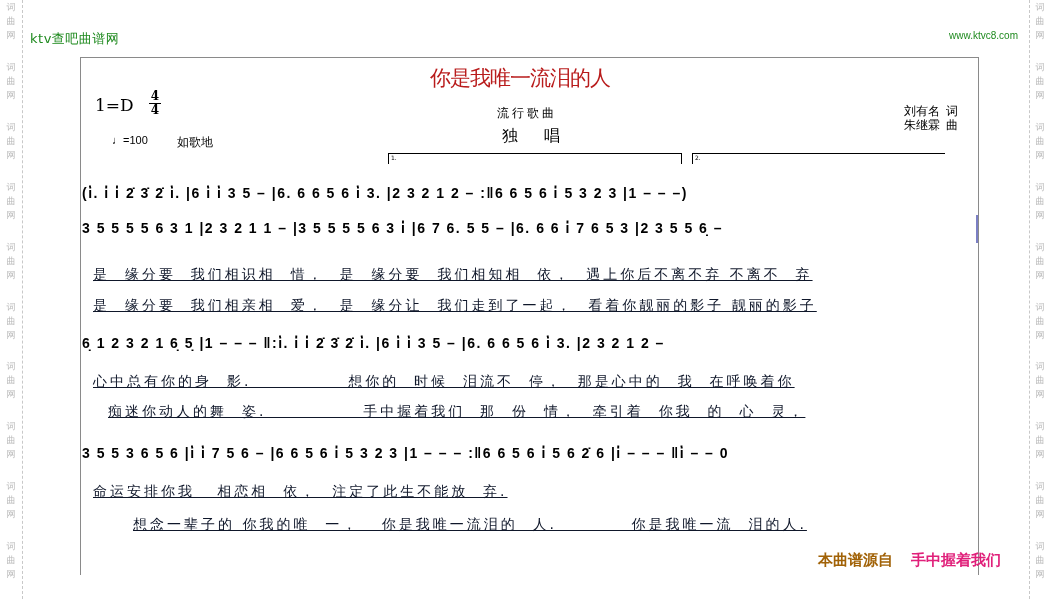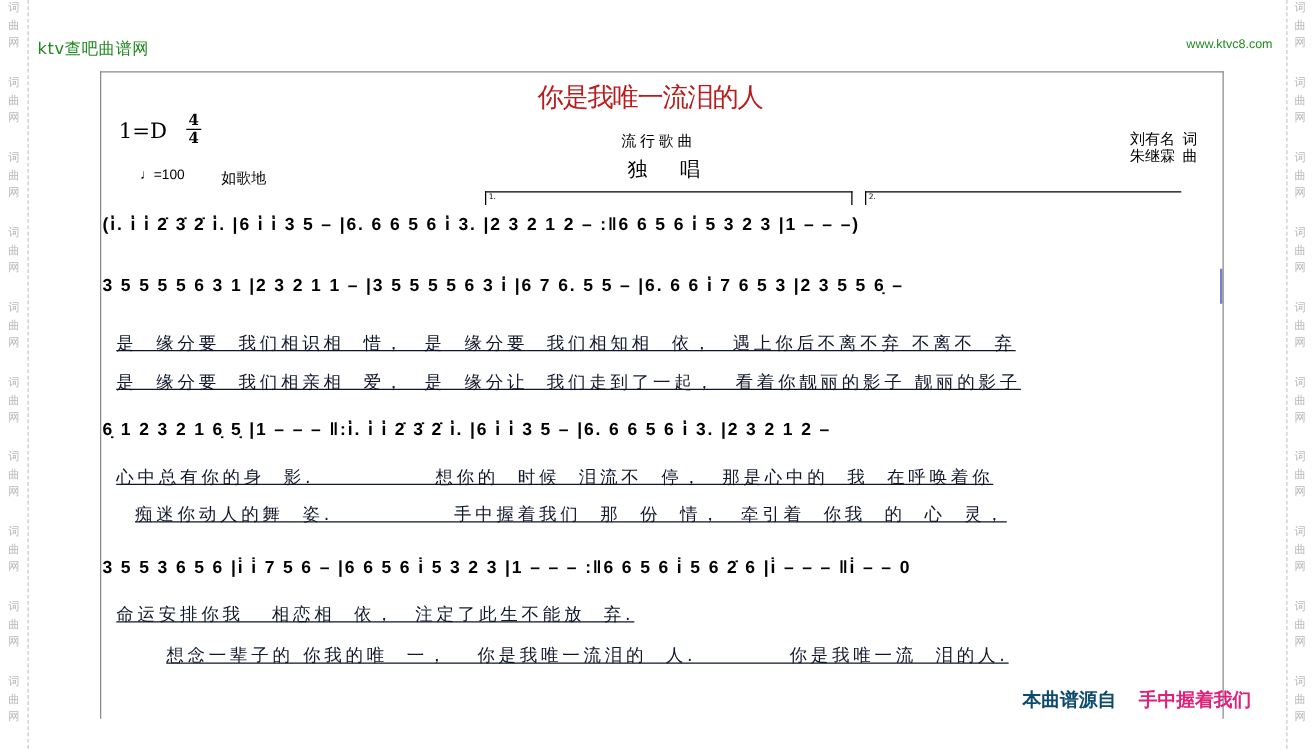--- a/index.html
+++ b/index.html
@@ -57,21 +57,21 @@
   .line {
     position: absolute; left: 82px; height: 24px; white-space: nowrap;
     font-family: "Liberation Sans", sans-serif; font-weight: bold; font-size: 14px;
   }
   .lyric {
     position: absolute; left: 93px; white-space: nowrap; font-size: 14px; letter-spacing: 0px;
     font-family: "DejaVu Sans", sans-serif; color: #0f172a; text-decoration: underline;
   }
 
   .credit-footer { position: absolute; left: 818px; top: 551px; font-size: 15px; font-weight: bold; }
-  .credit-footer .src { color: #0c4a6e; }
+  .credit-footer .src { color: #a16207; }
   .credit-footer .brand { color: #e0207a; margin-left: 18px; }
   .cursor-mark { position: absolute; left: 976px; top: 215px; width: 2px; height: 28px; background: #7b7fc4; }
 </style>
 </head>
 <body>
 
 <div class="side-strip left" id="wm-left">
     <div class="wm-group">
       <span>词</span>
       <span>曲</span>
@@ -196,21 +196,21 @@
   <div>4</div>
   <div class="bar">4</div>
 </div>
 <div class="tempo">♩=100</div>
 <div class="style">如歌地</div>
 
 <div class="volta one">1.</div>
 <div class="volta two">2.</div>
 
 <div id="notation">
-    <div class="line" style="top: 171px; letter-spacing: 1.5px;">(i̇. i̇ i̇ 2̇  3̇ 2̇ i̇.  |6 i̇  i̇ 3  5  –  |6. 6  6 5  6 i̇ 3.  |2 3  2 1  2  –  :‖6 6 5 6 i̇  5 3  2 3 |1  –  –  –)</div>
+    <div class="line" style="top: 185px; letter-spacing: 1.5px;">(i̇. i̇ i̇ 2̇  3̇ 2̇ i̇.  |6 i̇  i̇ 3  5  –  |6. 6  6 5  6 i̇ 3.  |2 3  2 1  2  –  :‖6 6 5 6 i̇  5 3  2 3 |1  –  –  –)</div>
     <div class="line" style="top: 220px; letter-spacing: 1.5px;">3 5  5 5  5 6  3  1 |2 3  2 1  1  –  |3 5  5 5  5 6  3  i̇ |6 7  6. 5  5  –  |6. 6  6 i̇  7 6  5 3 |2 3  5 5  6̣  –</div>
     <div class="line" style="top: 335px; letter-spacing: 1.5px;">6̣ 1  2 3  2 1  6̣ 5̣ |1  –  –  –  ‖:i̇. i̇  i̇ 2̇  3̇ 2̇ i̇.  |6 i̇  i̇ 3  5  –  |6. 6  6 5  6 i̇ 3.  |2 3  2 1  2  –</div>
     <div class="line" style="top: 445px; letter-spacing: 1.5px;">3 5  5 3  6 5  6 |i̇ i̇  7 5  6  –  |6 6 5  6 i̇  5 3  2 3 |1  –  –  –  :‖6 6 5  6 i̇  5 6  2̇ 6 |i̇  –  –  –  ‖i̇  –  –  0</div>
   </div>
 <div id="lyrics">
     <div class="lyric" style="top: 266px; white-space: pre; letter-spacing: 3px;">是  缘分要  我们相识相  惜，  是  缘分要  我们相知相  依，  遇上你后不离不弃 不离不  弃</div>
     <div class="lyric" style="top: 297px; white-space: pre; letter-spacing: 3px;">是  缘分要  我们相亲相  爱，  是  缘分让  我们走到了一起，  看着你靓丽的影子 靓丽的影子</div>
     <div class="lyric" style="top: 373px; white-space: pre; letter-spacing: 3px;">心中总有你的身  影.             想你的  时候  泪流不  停，  那是心中的  我  在呼唤着你</div>
     <div class="lyric" style="top: 403px; white-space: pre; letter-spacing: 3px; padding-left: 15px;">痴迷你动人的舞  姿.             手中握着我们  那  份  情，  牵引着  你我  的  心  灵，</div>
     <div class="lyric" style="top: 483px; white-space: pre; letter-spacing: 3px;">命运安排你我   相恋相  依，  注定了此生不能放  弃.</div>

